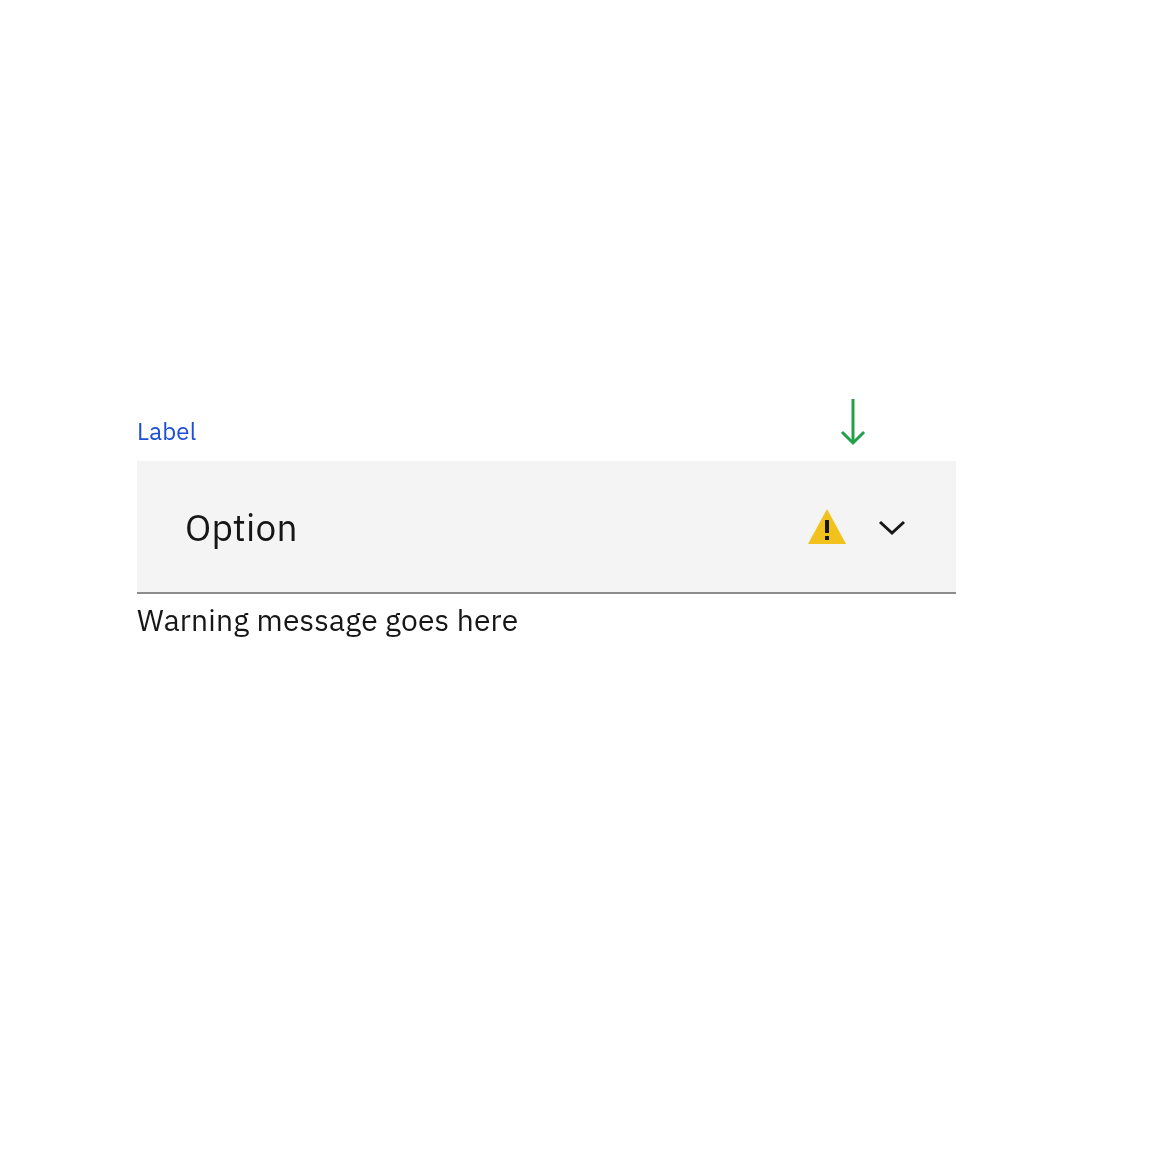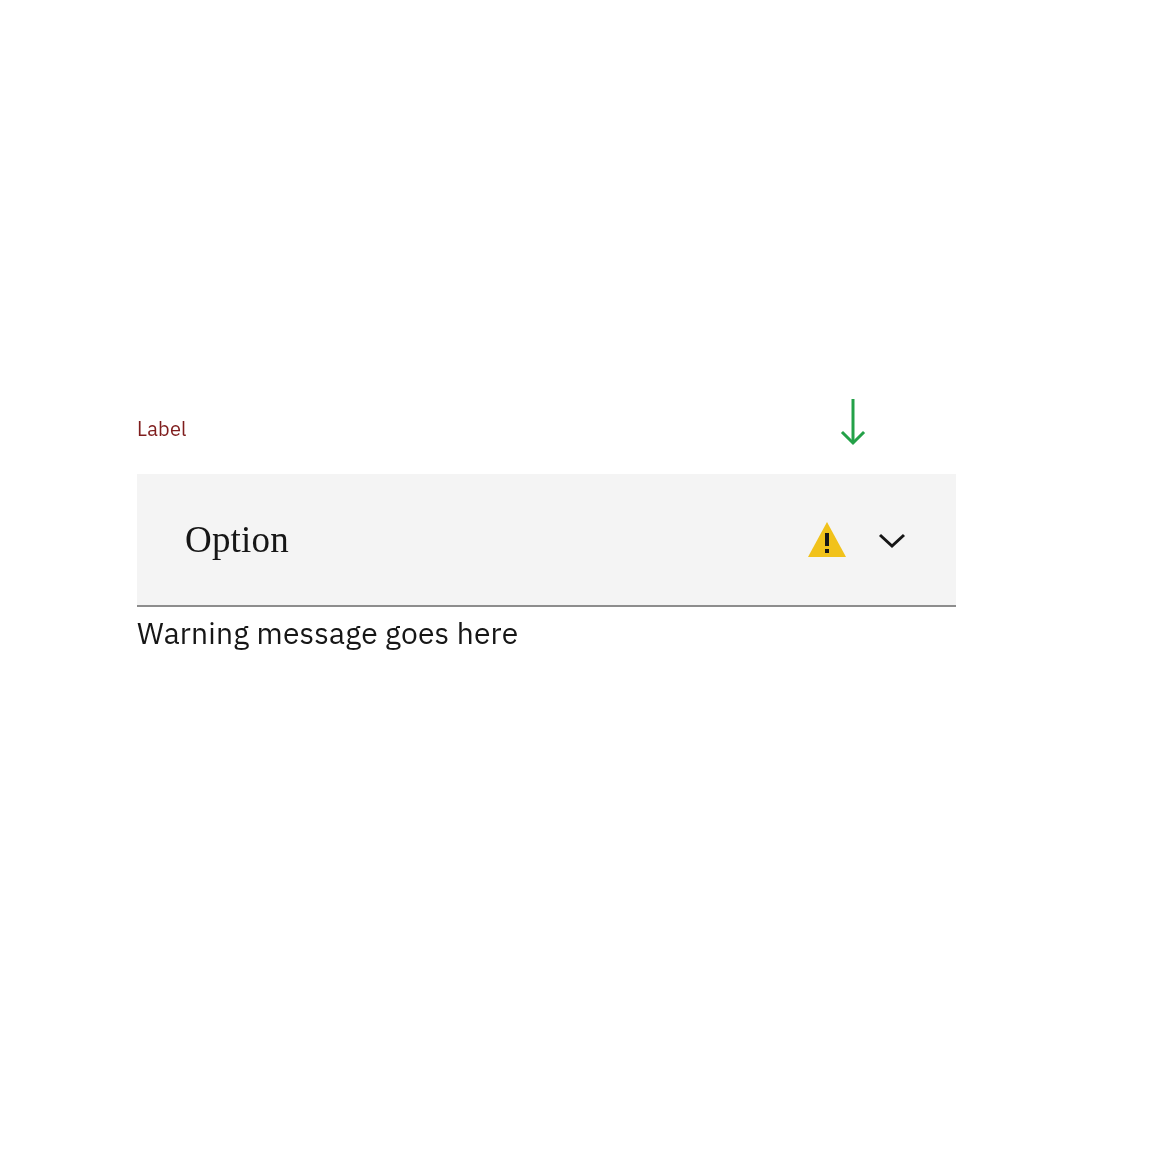--- a/index.html
+++ b/index.html
@@ -14,36 +14,35 @@
       font-family: 'IBM Plex Sans', -apple-system, BlinkMacSystemFont, 'Segoe UI', Helvetica, Arial, sans-serif;
       position: relative;
     }
     .container {
       position: absolute;
       left: 137px;
       top: 415px;
       width: 819px;
     }
     .field-label {
-      font-size: 20px;
-      color: #7f1d1d;
+      font-size: 24px;
+      color: #1d4ed8;
       font-weight: 400;
-      margin-bottom: 32px;
+      margin-bottom: 14px;
       letter-spacing: 0.2px;
     }
     .dropdown-field {
       position: relative;
       background: #f4f4f4;
       height: 133px;
       display: flex;
       align-items: center;
       padding: 0 48px;
       border-bottom: 2px solid #8d8d8d;
       cursor: pointer;
-      font-family: Liberation Serif, serif;
     }
     .dropdown-value {
       flex: 1;
       font-size: 37px;
       color: #161616;
       font-weight: 400;
       letter-spacing: 0.2px;
     }
     .warning-icon {
       width: 42px;

